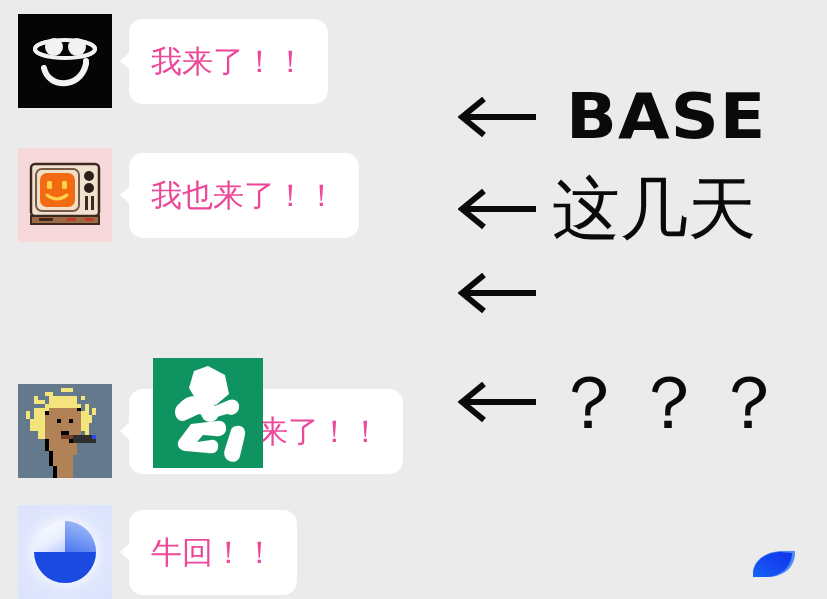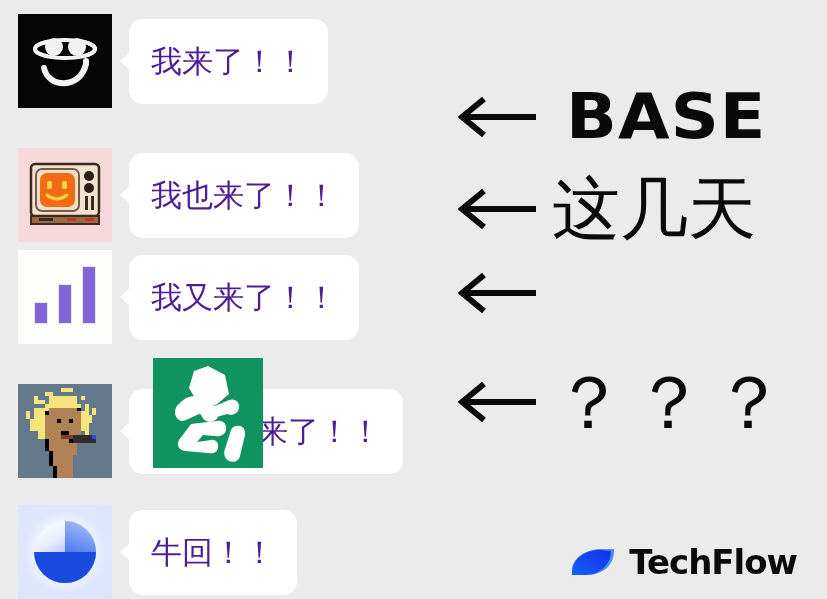--- a/index.html
+++ b/index.html
@@ -56,21 +56,21 @@
     margin-top: -9px;
     width: 0; height: 0;
     border-top: 9px solid transparent;
     border-bottom: 9px solid transparent;
     border-right: 10px solid #ffffff;
   }
   .bubble-text {
     font-family: "DejaVu Sans", "Liberation Sans", sans-serif;
     font-size: 31px;
     line-height: 1;
-    color: #4c1d95;
+    color: #ec4899;
     letter-spacing: 0px;
     white-space: nowrap;
   }
 
   
   .av-saturn { background: #050505; }
   .av-saturn svg { display:block; width:94px; height:94px; }
 
   
   .av-tv { background: #f7d9dc; display:flex; align-items:center; justify-content:center; }
@@ -230,30 +230,20 @@
           <rect x="10" y="56" width="14" height="3" fill="#3a2a1f"></rect>
           <rect x="38" y="56" width="9" height="3" fill="#c03a2a"></rect>
           <rect x="56" y="56" width="9" height="3" fill="#c03a2a"></rect>
         </svg>
       </div>
       <div class="bubble">
         <span class="bubble-text">我也来了！！</span>
       </div>
     </div>
 
-    <div class="chat-row" style="top:250px;">
-      <div class="avatar av-bars">
-        <span class="bar" style="height:22px;"></span>
-        <span class="bar" style="height:40px;"></span>
-        <span class="bar" style="height:58px;"></span>
-      </div>
-      <div class="bubble">
-        <span class="bubble-text">我又来了！！</span>
-      </div>
-    </div>
 
     <div class="chat-row" style="top:384px;">
       <div class="avatar av-punk">
         <svg viewBox="0 0 24 24" shape-rendering="crispEdges" xmlns="http://www.w3.org/2000/svg">
           <rect width="24" height="24" fill="#64798c"></rect>
           <g fill="#f3e47c">
             <rect x="7" y="2" width="2" height="1"></rect>
               <rect x="11" y="1" width="3" height="1"></rect>
             <rect x="16" y="3" width="1" height="1"></rect>
               <rect x="5" y="4" width="2" height="1"></rect>
@@ -379,16 +369,15 @@
           <linearGradient id="leafgrad" x1="0" y1="1" x2="1" y2="0">
             <stop offset="0%" stop-color="#1565f5"></stop>
             <stop offset="55%" stop-color="#1544ef"></stop>
             <stop offset="100%" stop-color="#1036e8"></stop>
           </linearGradient>
         </defs>
         <path d="M44 2 L32 2 C14 2 2 12 2 24 L2 28 L16 28 C34 28 44 17 44 4 Z" fill="#4d8cf7"></path>
         <path d="M41 4 C41 17 30 28 15 28 L2 28 L2 25 C2 13 14 3 30 3 Z" fill="url(#leafgrad)"></path>
       </svg>
     </span>
-    <span class="wordmark">TechFlow</span>
   </div>
 
 </div>
 
 </body></html>

